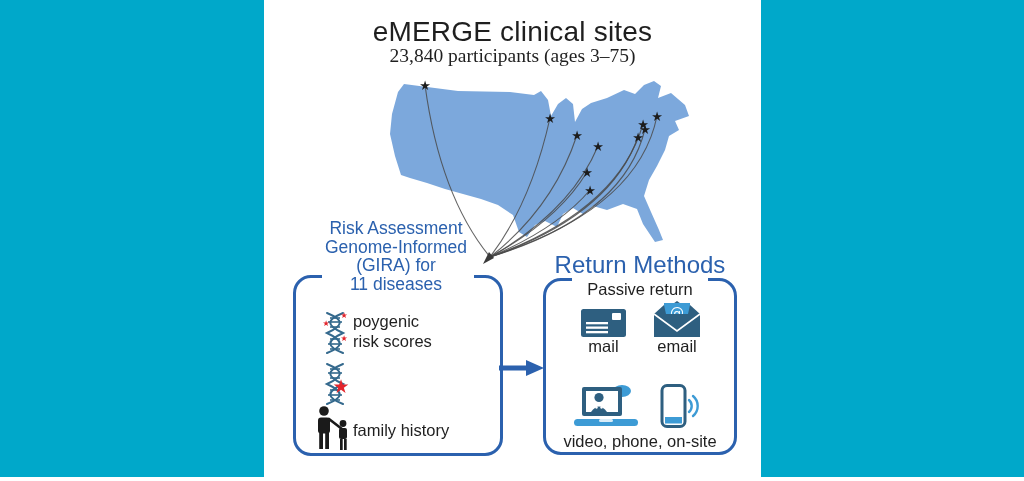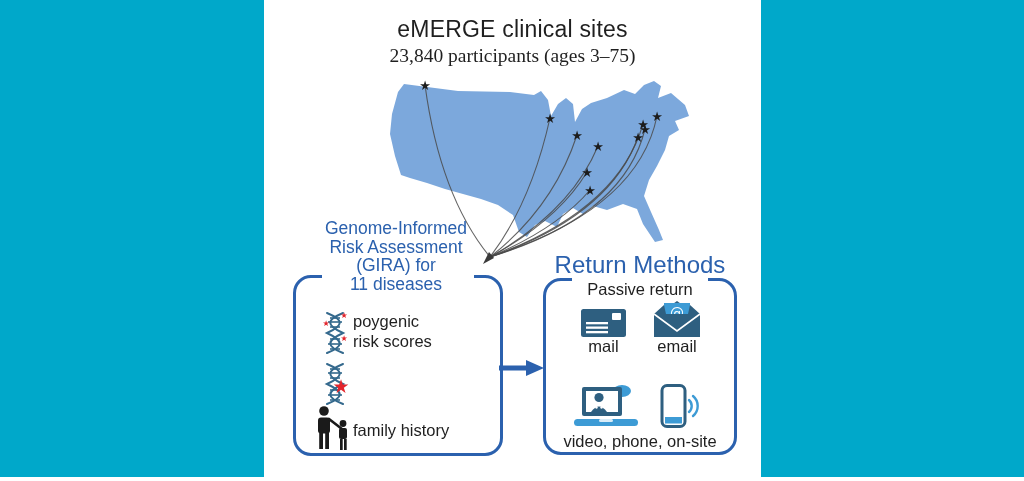--- a/index.html
+++ b/index.html
@@ -8,21 +8,21 @@
     --star-red:#E3242B; --line-gray:#4a4a4a; --ink:#1f1f1f;
   }
   *{margin:0;padding:0;box-sizing:border-box;}
   body{background:#fff;font-family:"Liberation Sans","DejaVu Sans",sans-serif;}
   .stage{position:relative;width:1024px;height:481px;background:#fff;overflow:hidden;}
   .band{position:absolute;top:0;height:477px;background:var(--teal);}
   .band-left{left:0;width:264px;}
   .band-right{left:761px;width:263px;}
   .abs{position:absolute;}
   .center{text-align:center;}
-  .title{left:264px;top:16px;width:497px;font-size:23px;color:var(--ink);letter-spacing:.2px;}
+  .title{left:264px;top:16px;width:497px;font-size:28px;color:var(--ink);letter-spacing:.2px;}
   .subtitle{left:264px;top:45px;width:497px;font-size:19.5px;color:var(--ink);font-family:Liberation Serif, serif;}
   .blue-head{color:var(--accent);}
   .gira-heading{left:290px;top:219px;width:212px;font-size:17.5px;line-height:18.5px;z-index:3;}
   .round-box{position:absolute;border:3px solid var(--accent);border-radius:18px;background:transparent;z-index:1;}
   .gira-box{left:293px;top:275px;width:210px;height:181px;}
   .return-box{left:543px;top:278px;width:194px;height:177px;}
   .top-gap{position:absolute;top:-4px;left:26px;right:26px;height:6px;background:#fff;}
   .item-label{font-size:16.5px;line-height:19.5px;color:var(--ink);z-index:2;}
   .return-title{left:543px;top:251px;width:194px;font-size:24px;z-index:3;}
   .sub-head{font-size:16.5px;color:var(--ink);z-index:3;}
@@ -78,22 +78,22 @@
         <text x="202" y="116.5" class="site-star">★</text>
         <text x="250" y="63.5" class="site-star">★</text>
         <text x="255" y="50.5" class="site-star">★</text>
         <text x="257" y="55.5" class="site-star">★</text>
         <text x="269" y="42.5" class="site-star">★</text>
       </g>
     <polygon fill="#3a3a3a" points="95,186 106,180 101,174"></polygon>
   </svg>
 
   <div class="abs center gira-heading blue-head">
+    <div>Risk Assessment</div>
     <div>Genome-Informed</div>
-    <div>Risk Assessment</div>
     <div>(GIRA) for</div>
     <div>11 diseases</div>
   </div>
 
   <div class="round-box gira-box">
     <div class="top-gap"></div>
   </div>
 
   <svg class="abs" style="left:322px;top:311px;" width="26" height="44" viewBox="0 0 26 44">
     <path class="dna-strand" d="M5,2 C22,9 22,14 5,22 C22,30 22,35 5,42"></path>

